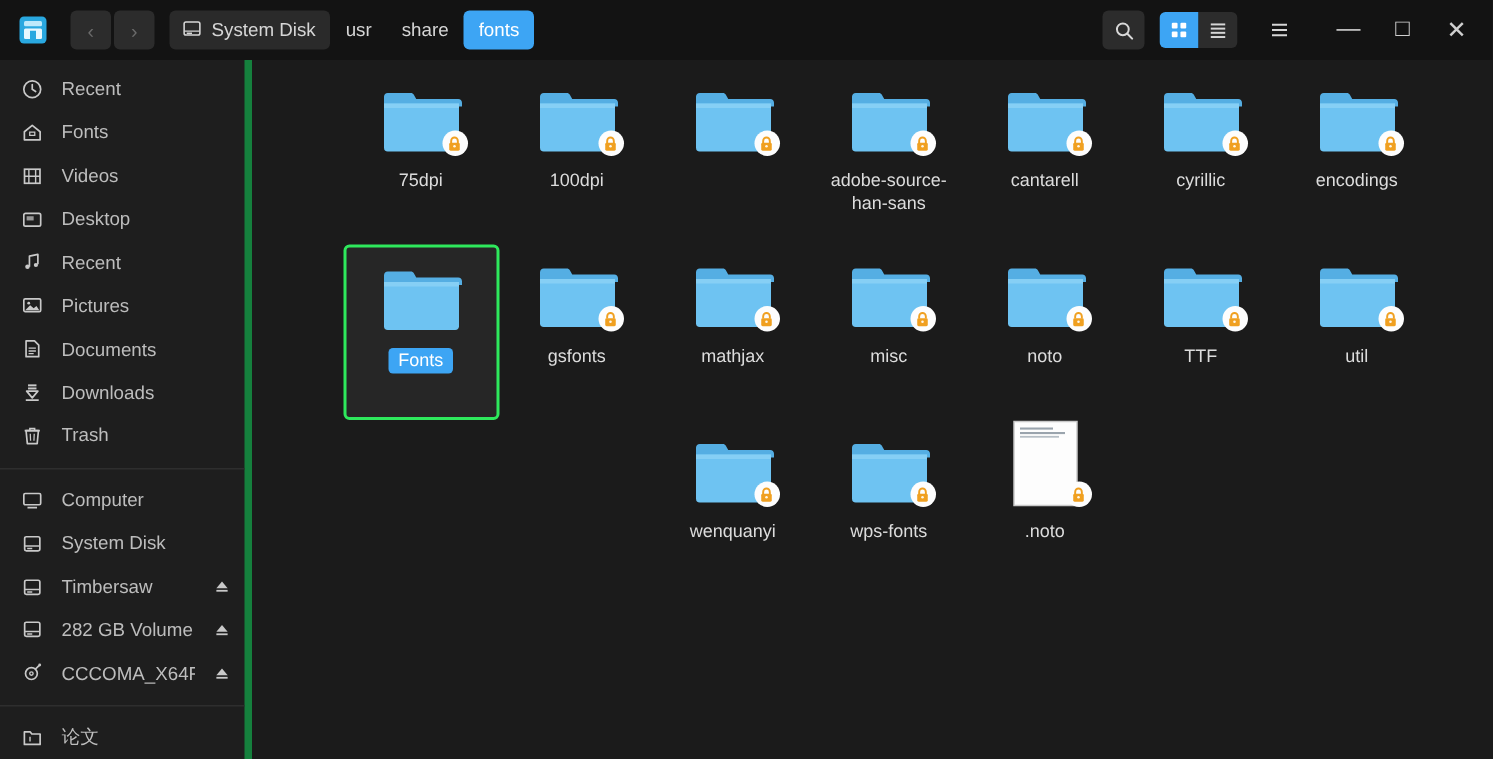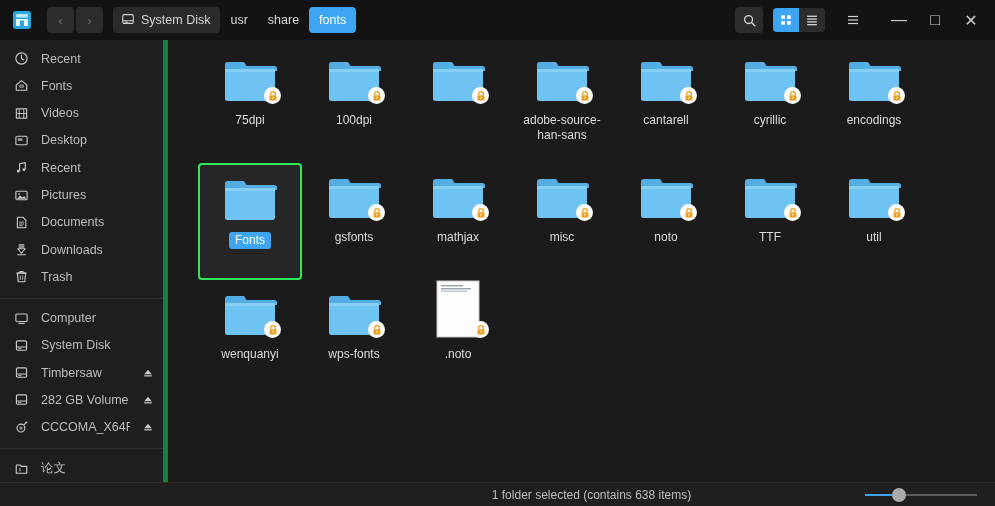--- a/index.html
+++ b/index.html
@@ -78,21 +78,21 @@
   .side-item .si-label { flex: 1 1 auto; white-space: nowrap; overflow: hidden; }
   .side-item .si-eject { width: 14px; flex: 0 0 14px; display: flex; align-items: center; justify-content: center; color: #c9c9c9; }
   .side-sep { height: 1px; background: #2e2e2e; margin: 7px 0 6px 0; }
 
   
   .main {
     flex: 1 1 auto; background: #1b1b1b; position: relative;
     padding: 6px 8px 0 30px;
     overflow: hidden;
   }
-  .grid { display: flex; flex-wrap: wrap; align-content: flex-start; }
+  .grid { display: flex; flex-wrap: wrap; align-content: flex-start; justify-content: center; }
   .cell {
     width: 104px; height: 117px;
     display: flex; flex-direction: column; align-items: center;
     padding-top: 8px;
     border-radius: 4px;
     position: relative;
   }
   .cell.selected { background: #262626; border: 2px solid #2ee85c; }
   .ico-wrap { width: 58px; height: 50px; position: relative; display: flex; align-items: flex-end; justify-content: center; }
   .ico-wrap svg { display: block; }
@@ -679,22 +679,13 @@
   <circle cx="7" cy="8.8" r="1" fill="#fff6e6"></circle>
 </svg>
               </div>
             </div>
             <div class="caption">.noto</div>
           </div>
         </div>
     </div>
   </div>
 
-  <div class="statusbar">
-    <div class="status-left"></div>
-    <div class="status-text">1 folder selected (contains 638 items)</div>
-    <div class="zoomslider">
-      <div class="zs-track"></div>
-      <div class="zs-fill"></div>
-      <div class="zs-handle"></div>
-    </div>
-  </div>
 </div>
 
 </body></html>

